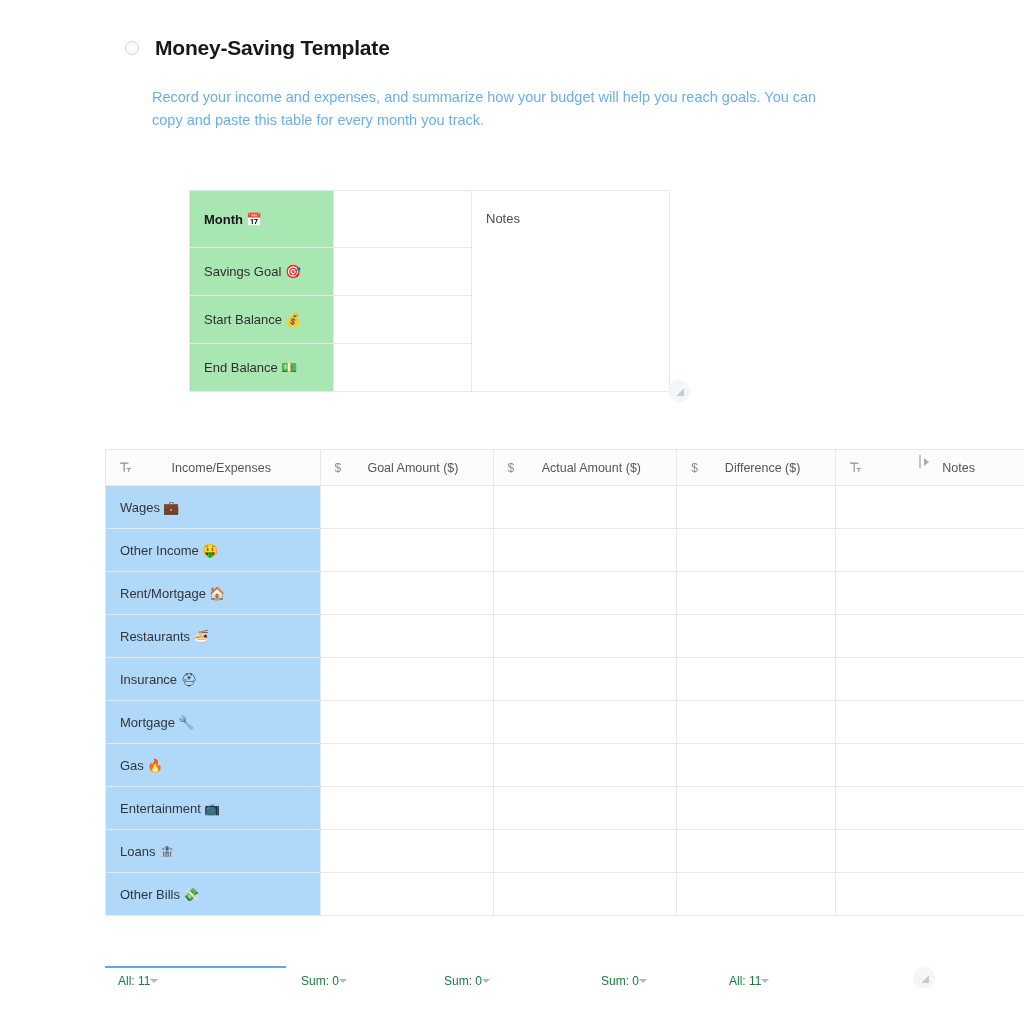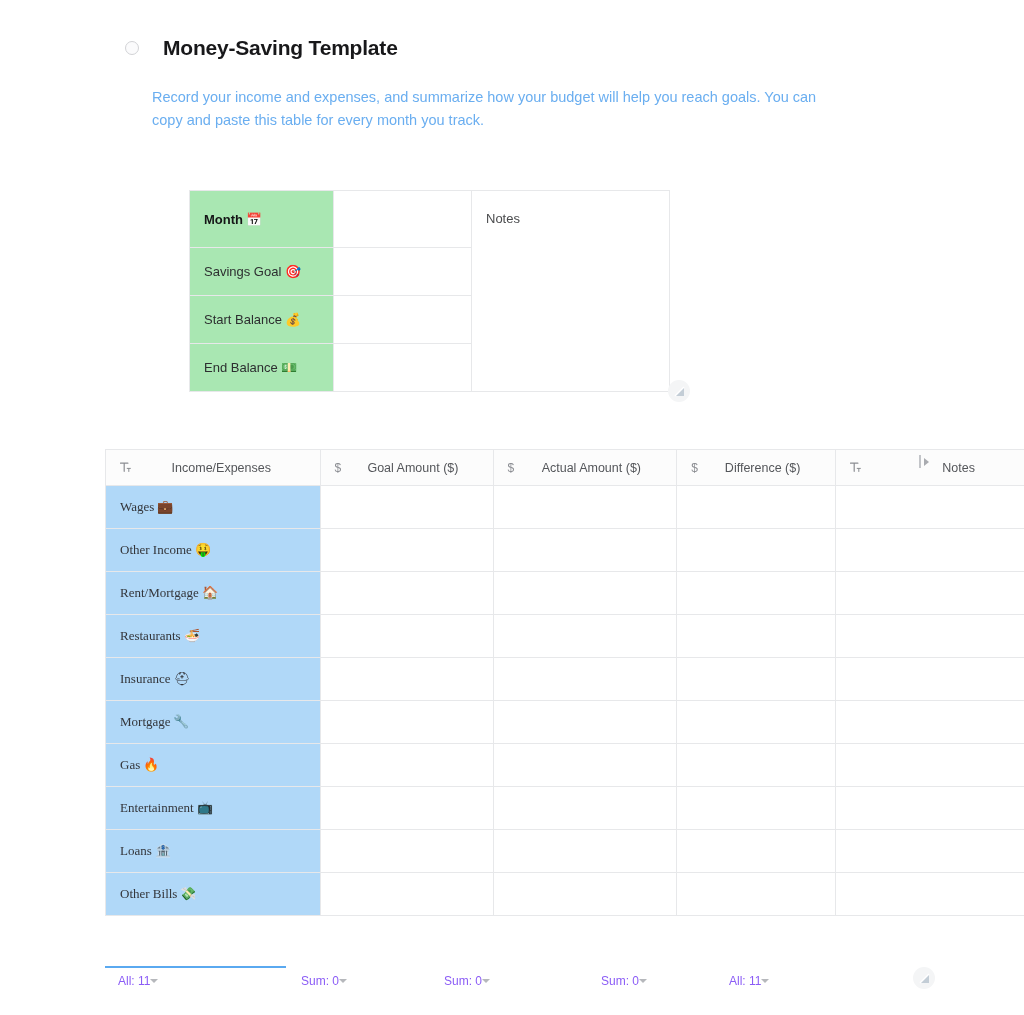--- a/index.html
+++ b/index.html
@@ -8,21 +8,21 @@
     background:#ffffff;
     font-family:"Liberation Sans","DejaVu Sans",sans-serif;
     color:#2b2b2b;
     overflow:hidden;
     position:relative;
   }
 
   
   .title-row{
     position:absolute;left:125px;top:36px;
-    display:flex;align-items:center;gap:24px;
+    display:flex;align-items:center;gap:16px;
   }
   .radio-circle{
     width:14px;height:14px;border-radius:50%;
     border:1.6px solid #d2d3d6;background:#fbfbfc;
     box-sizing:border-box;flex:0 0 auto;
   }
   .page-title{
     font-size:21px;font-weight:bold;letter-spacing:-.2px;
     color:#18181a;white-space:nowrap;
   }
@@ -71,36 +71,36 @@
   #budget-table th .hicon{
     flex:0 0 auto;color:#8b8d92;font-size:12px;margin-right:6px;
     display:inline-flex;align-items:center;
   }
   #budget-table th .htxt{flex:1 1 auto;text-align:center;}
   #budget-table th.c-name{width:181px;}
   #budget-table th.c-goal{width:146px;}
   #budget-table th.c-actual{width:155px;}
   #budget-table th.c-diff{width:134px;}
   #budget-table th.c-notes{width:193px;}
-  #budget-table td{height:43px;font-family:Liberation Serif, serif;}
+  #budget-table td{height:43px;}
   #budget-table td.rowlabel{background:#b0d8f8;color:#33353a;font-size:13px;}
 
   .col-expand{
     position:absolute;left:919px;top:455px;
     font-size:13px;color:#a9abb0;line-height:1;
     display:flex;align-items:center;
   }
   .col-expand .bar{
     display:inline-block;width:2px;height:13px;background:#c3c5c9;margin-right:2px;
   }
 
   
   .agg-row{position:absolute;left:105px;top:974px;width:820px;height:26px;}
   .agg{
-    position:absolute;top:0;font-size:12px;color:#8b5cf6;
+    position:absolute;top:0;font-size:12px;color:#15803d;
     display:flex;align-items:center;gap:0;white-space:nowrap;
   }
   .agg .caret{
     width:0;height:0;border-left:4px solid transparent;border-right:4px solid transparent;
     border-top:4px solid #b6b8bc;display:inline-block;
   }
   .agg-underline{
     position:absolute;left:0;top:-8px;width:181px;height:2px;background:#5aa9f0;
   }
 </style>

